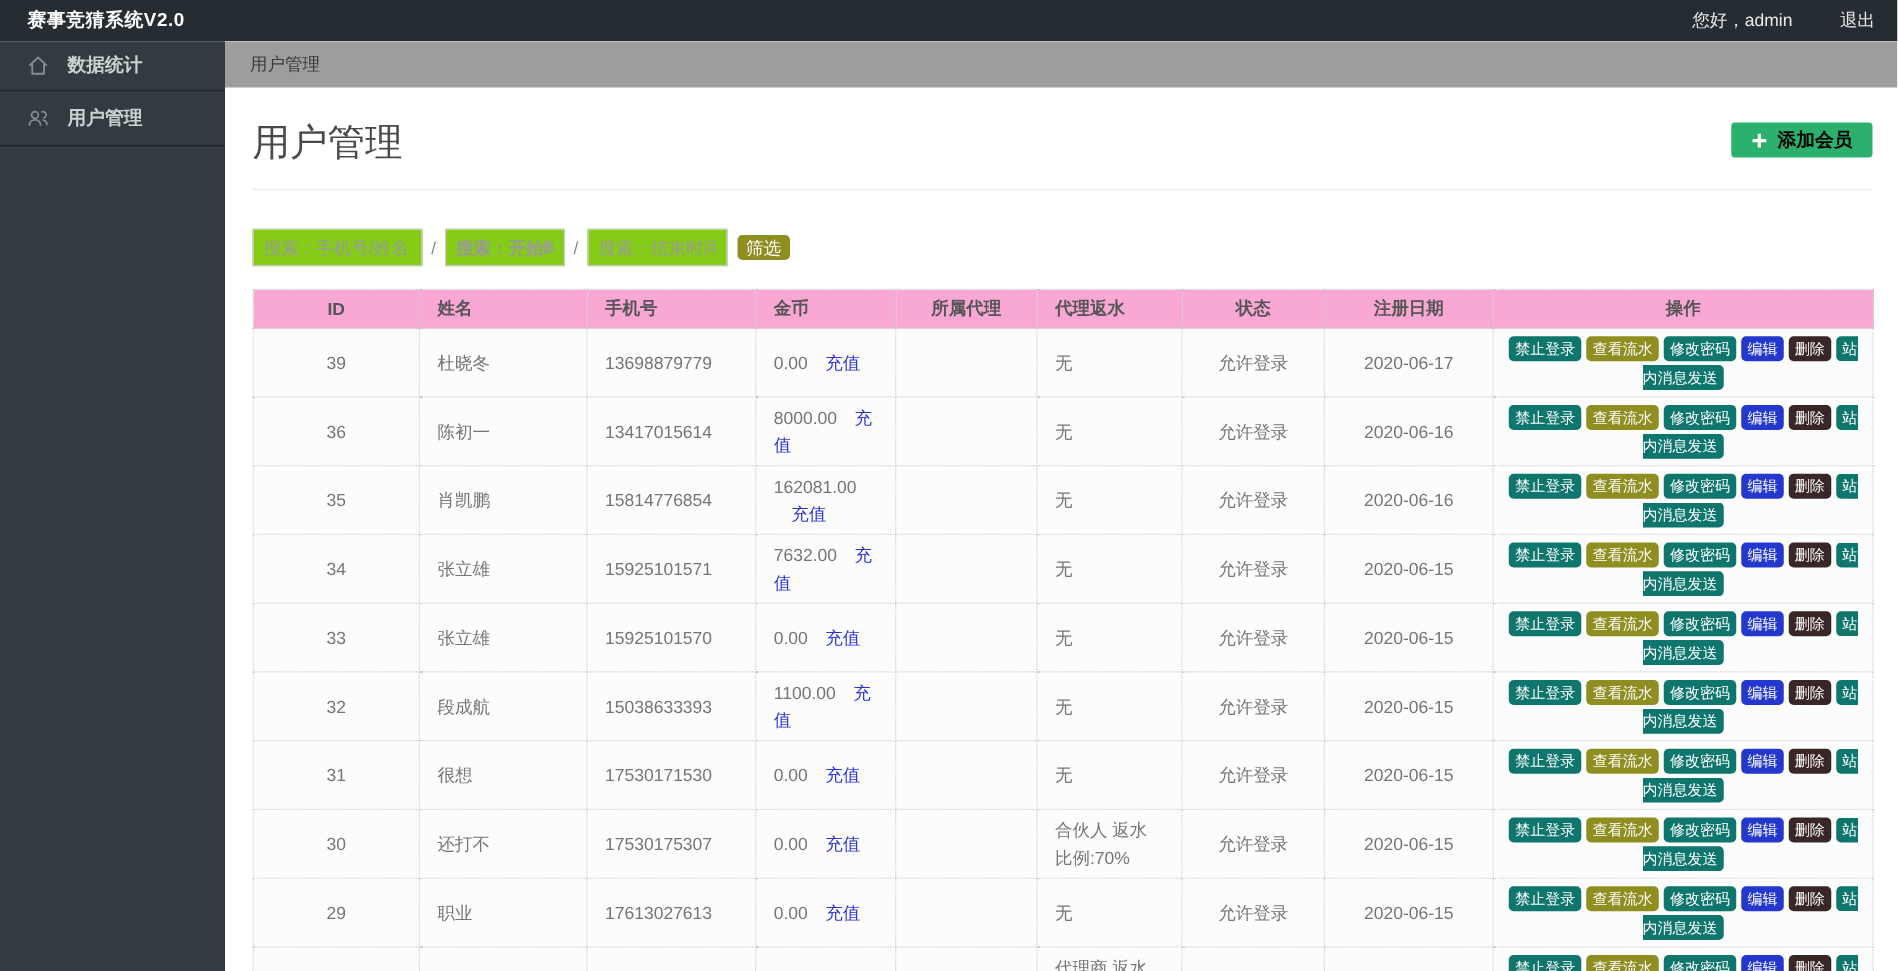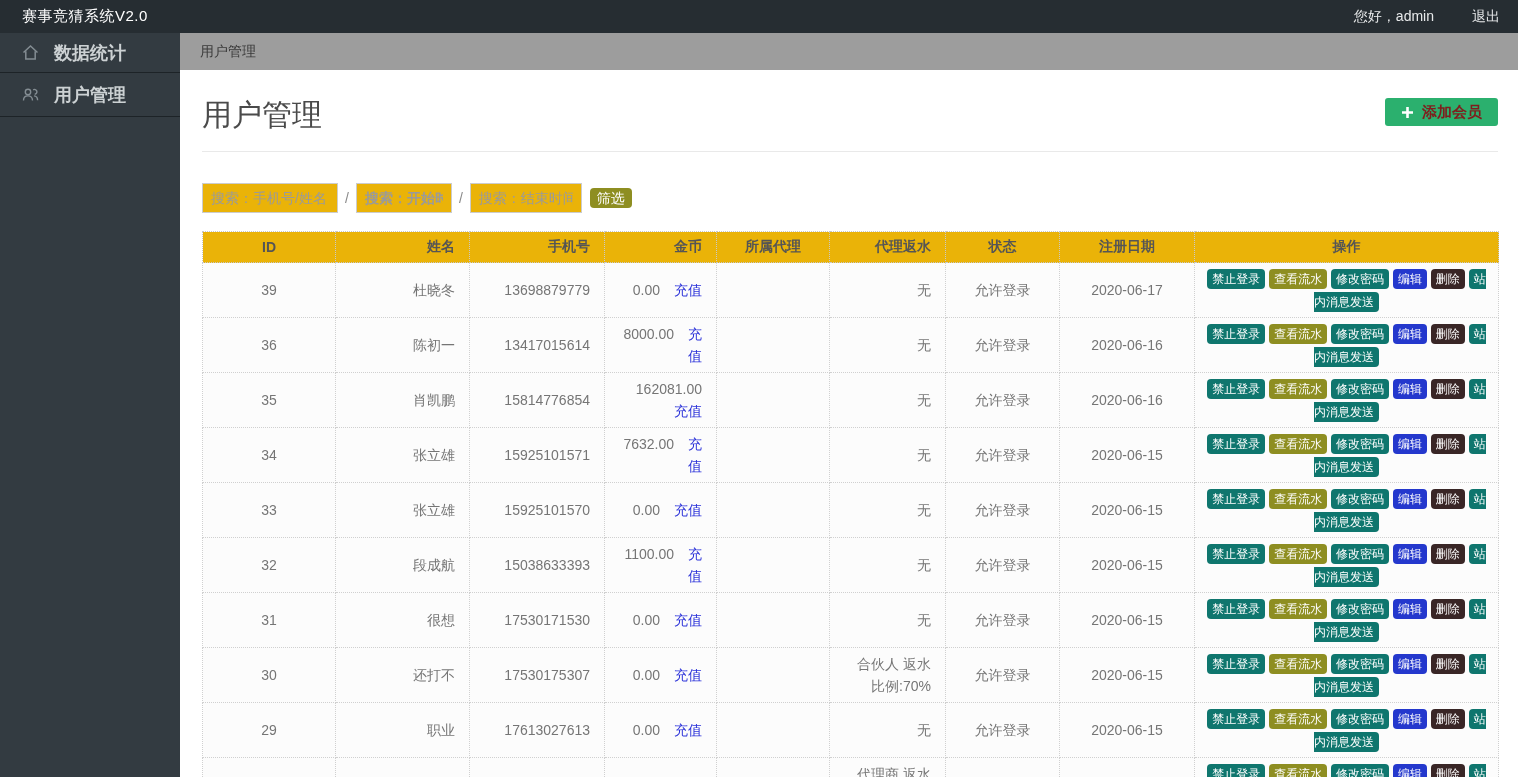--- a/index.html
+++ b/index.html
@@ -9,87 +9,87 @@
     font-family:"Liberation Sans","DejaVu Sans",sans-serif;
     background:#ffffff; color:#333;
   }
 
   
   .topbar {
     height:33px; background:#262d32; color:#fff;
     display:flex; align-items:center; justify-content:space-between;
     padding:0 18px 0 22px;
   }
-  .brand { font-size:15px; font-weight:normal; letter-spacing:.5px; }
+  .brand { font-size:15px; font-weight:bold; letter-spacing:.5px; }
   .top-right { display:flex; align-items:center; gap:38px; font-size:14px; color:#e8eaeb; }
   .top-right .logout { cursor:pointer; }
 
   
   .layout { display:flex; height:744px; }
   .sidebar { width:180px; background:#333b41; flex:0 0 180px; }
   .menu { list-style:none; margin:0; padding:0; }
   .menu li {
     height:44px; display:flex; align-items:center; gap:14px;
-    padding-left:21px; color:#ccd1d3; font-size:18px; font-weight:bold;
+    padding-left:21px; color:#ccd1d3; font-size:15px; font-weight:bold;
     cursor:pointer;
   }
   .menu li.divided { border-bottom:1px solid #1d2327; }
   .menu li:first-child { height:40px; }
   .menu .micon { width:19px; height:19px; flex:0 0 19px; color:#848d93; }
   .menu .micon svg { display:block; }
 
   .main { flex:1; display:flex; flex-direction:column; background:#fff; overflow:hidden; }
   .breadcrumb-bar {
     height:37px; background:#9d9d9d; color:#3a3a3a;
     font-size:14px; line-height:37px; padding-left:20px; flex:0 0 37px;
   }
   .content { padding:0 20px 0 22px; }
 
   .title-row { display:flex; justify-content:space-between; align-items:flex-start; margin-top:24px; }
   .page-title { margin:0; font-size:30px; font-weight:400; color:#4a4a4a; line-height:42px; }
   .add-btn {
-    margin-top:4px; background:#2bb06e; color:#7f1d1d; border:0; border-radius:3px;
+    margin-top:4px; background:#2bb06e; color:#000000; border:0; border-radius:3px;
     font-size:15px; font-weight:bold; height:28px; padding:0 16px;
     display:flex; align-items:center; gap:8px; cursor:pointer;
     font-family:inherit;
   }
   .add-btn svg { display:block; }
 
   .rule { border:0; border-top:1px solid #e9e9e9; margin:15px 0 0; }
 
   
   .filter-row { margin-top:31px; display:flex; align-items:center; font-size:14px; }
   .filter-row input {
     height:30px; border:1px solid #cccccc; padding:0 8px; font-size:14px;
-    color:#555; font-family:inherit; outline:none; background:#eab308;
+    color:#555; font-family:inherit; outline:none; background:#84cc16;
   }
   .filter-row input::placeholder { color:#9a9a9a; }
   .in-keyword { width:136px; }
   .in-start { width:96px;font-weight:bold; }
   .in-end { width:112px; }
   .sep { color:#8a8a8a; margin:0 7px; }
   .filter-btn {
     margin-left:8px; background:#8e8e21; color:#fff; border:0; border-radius:4px;
     font-size:14px; padding:2px 7px 0; cursor:pointer; font-family:inherit;
   }
 
   
   table.users {
     margin-top:18px; width:1296px; table-layout:fixed;
     border-collapse:collapse; font-size:14px;
   }
   .users th {
-    height:31px; background:#eab308; border:1px dotted #c9c9c9;
+    height:31px; background:#f9a8d4; border:1px dotted #c9c9c9;
     color:#555; font-weight:bold; padding:0 14px;
   }
   .users td {
     height:52px; background:#fcfcfc; border:1px dotted #d0d0d0;
     color:#757575; padding:4px 14px; line-height:22px;
   }
-  .al { text-align:right; } .ac { text-align:center; }
+  .al { text-align:left; } .ac { text-align:center; }
   .recharge { color:#2b32d9; margin-left:14px; text-decoration:none; cursor:pointer; }
 
   .cell-actions { padding:4px 8px !important; text-align:center; line-height:23px; }
   .act {
     display:inline; padding:3px 5px; border-radius:4px; color:#fff;
     font-size:12px; cursor:pointer;
   }
   .act-gray  { background:#0f766e; }
   .act-olive { background:#8e8e21; }
   .act-green { background:#0f766e; }

